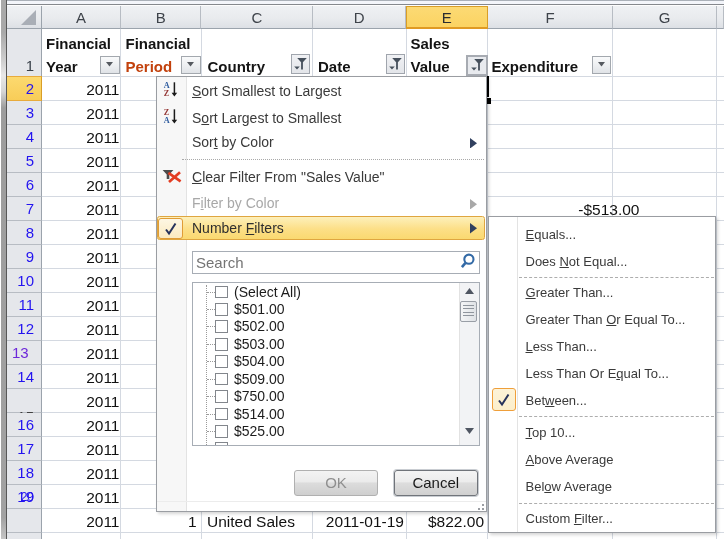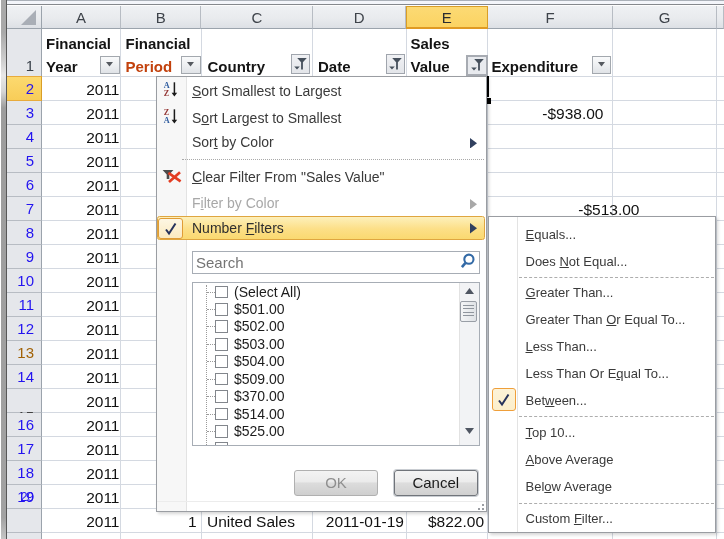--- a/index.html
+++ b/index.html
@@ -84,21 +84,21 @@
 <div class="txt" style="left:6.5px;top:223.5px;width:27.5px;text-align:right;font-size:15px;color:#2213f0;">8</div>
 <div class="" style="left:6.5px;top:244.5px;width:35px;height:24px;background:#e5e7eb;border-bottom:1px solid #b7bcc3;border-right:1.5px solid #9ba3ac;"></div>
 <div class="txt" style="left:6.5px;top:247.5px;width:27.5px;text-align:right;font-size:15px;color:#2213f0;">9</div>
 <div class="" style="left:6.5px;top:268.5px;width:35px;height:24px;background:#e5e7eb;border-bottom:1px solid #b7bcc3;border-right:1.5px solid #9ba3ac;"></div>
 <div class="txt" style="left:6.5px;top:271.5px;width:27.5px;text-align:right;font-size:15px;color:#2213f0;">10</div>
 <div class="" style="left:6.5px;top:292.5px;width:35px;height:24px;background:#e5e7eb;border-bottom:1px solid #b7bcc3;border-right:1.5px solid #9ba3ac;"></div>
 <div class="txt" style="left:6.5px;top:295.5px;width:27.5px;text-align:right;font-size:15px;color:#2213f0;">11</div>
 <div class="" style="left:6.5px;top:316.5px;width:35px;height:24px;background:#e5e7eb;border-bottom:1px solid #b7bcc3;border-right:1.5px solid #9ba3ac;"></div>
 <div class="txt" style="left:6.5px;top:319.5px;width:27.5px;text-align:right;font-size:15px;color:#2213f0;">12</div>
 <div class="" style="left:6.5px;top:340.5px;width:35px;height:24px;background:#e5e7eb;border-bottom:1px solid #b7bcc3;border-right:1.5px solid #9ba3ac;"></div>
-<div class="txt" style="left:6.5px;top:343.5px;width:27.5px;text-align:right;font-size:15px;color:#a16207;">13</div>
+<div class="txt" style="left:6.5px;top:343.5px;width:27.5px;text-align:center;font-size:15px;color:#6d28d9;">13</div>
 <div class="" style="left:6.5px;top:364.5px;width:35px;height:24px;background:#e5e7eb;border-bottom:1px solid #b7bcc3;border-right:1.5px solid #9ba3ac;"></div>
 <div class="txt" style="left:6.5px;top:367.5px;width:27.5px;text-align:right;font-size:15px;color:#2213f0;">14</div>
 <div class="" style="left:6.5px;top:388.5px;width:35px;height:24px;background:#e5e7eb;border-bottom:1px solid #b7bcc3;border-right:1.5px solid #9ba3ac;"></div>
 <div class="txt" style="left:6.5px;top:391.5px;width:27.5px;text-align:right;font-size:15px;color:#404040;margin-top:16px;">15</div>
 <div class="" style="left:6.5px;top:412.5px;width:35px;height:24px;background:#e5e7eb;border-bottom:1px solid #b7bcc3;border-right:1.5px solid #9ba3ac;"></div>
 <div class="txt" style="left:6.5px;top:415.5px;width:27.5px;text-align:right;font-size:15px;color:#2213f0;">16</div>
 <div class="" style="left:6.5px;top:436.5px;width:35px;height:24px;background:#e5e7eb;border-bottom:1px solid #b7bcc3;border-right:1.5px solid #9ba3ac;"></div>
 <div class="txt" style="left:6.5px;top:439.5px;width:27.5px;text-align:right;font-size:15px;color:#2213f0;">17</div>
 <div class="" style="left:6.5px;top:460.5px;width:35px;height:24px;background:#e5e7eb;border-bottom:1px solid #b7bcc3;border-right:1.5px solid #9ba3ac;"></div>
 <div class="txt" style="left:6.5px;top:463.5px;width:27.5px;text-align:right;font-size:15px;color:#2213f0;">18</div>
@@ -155,21 +155,20 @@
 <div class="txt" style="left:41.5px;top:296.7px;font-size:15.5px;color:#111;width:78px;text-align:right;">2011</div>
 <div class="txt" style="left:41.5px;top:320.7px;font-size:15.5px;color:#111;width:78px;text-align:right;">2011</div>
 <div class="txt" style="left:41.5px;top:344.7px;font-size:15.5px;color:#111;width:78px;text-align:right;">2011</div>
 <div class="txt" style="left:41.5px;top:368.7px;font-size:15.5px;color:#111;width:78px;text-align:right;">2011</div>
 <div class="txt" style="left:41.5px;top:392.7px;font-size:15.5px;color:#111;width:78px;text-align:right;">2011</div>
 <div class="txt" style="left:41.5px;top:416.7px;font-size:15.5px;color:#111;width:78px;text-align:right;">2011</div>
 <div class="txt" style="left:41.5px;top:440.7px;font-size:15.5px;color:#111;width:78px;text-align:right;">2011</div>
 <div class="txt" style="left:41.5px;top:464.7px;font-size:15.5px;color:#111;width:78px;text-align:right;">2011</div>
 <div class="txt" style="left:41.5px;top:488.7px;font-size:15.5px;color:#111;width:78px;text-align:right;">2011</div>
 <div class="txt" style="left:41.5px;top:512.7px;font-size:15.5px;color:#111;width:78px;text-align:right;">2011</div>
-<div class="txt" style="left:487.5px;top:104.7px;font-size:15.5px;color:#111;width:116px;text-align:right;">-$938.00</div>
 <div class="txt" style="left:487.5px;top:200.7px;font-size:15.5px;color:#111;width:116px;text-align:right;margin-left:36px;">-$513.00</div>
 <div class="txt" style="left:120.5px;top:512.7px;font-size:15.5px;color:#111;width:76px;text-align:right;">1</div>
 <div class="txt" style="left:207px;top:512.7px;font-size:15.5px;color:#111;">United Sales</div>
 <div class="txt" style="left:312.5px;top:512.7px;font-size:15.5px;color:#111;width:91.5px;text-align:right;">2011-01-19</div>
 <div class="txt" style="left:406px;top:512.7px;font-size:15.5px;color:#111;width:78px;text-align:right;">$822.00</div>
 <div class="" style="left:485px;top:76px;width:4px;height:3px;background:#000;"></div>
 <div class="" style="left:486.2px;top:76px;width:2.8px;height:21px;background:#000;"></div>
 <div class="" style="left:485.7px;top:98.3px;width:5px;height:5.4px;background:#000;"></div>
 <div class="" style="left:155.5px;top:76px;width:331px;height:436px;background:#fff;border:1px solid #9a9da2;box-shadow:2px 2px 3px rgba(0,0,0,0.16);z-index:10;"></div>
 <div class="" style="left:156.5px;top:77px;width:30px;height:434px;background:#f7f7f7;z-index:10;"></div>
@@ -233,21 +232,21 @@
 <div style="position:absolute;left:22.5px;top:55.3px;width:13px;height:12.8px;background:#fff;border:1px solid #82868c;"></div>
 <div class="txt" style="position:absolute;left:41.5px;top:53.3px;font-size:14px;color:#1c1c1c;">$503.00</div>
 <div style="position:absolute;left:14px;top:78.7px;width:8px;height:1px;border-top:1px dotted #9a9a9a;"></div>
 <div style="position:absolute;left:22.5px;top:72.7px;width:13px;height:12.8px;background:#fff;border:1px solid #82868c;"></div>
 <div class="txt" style="position:absolute;left:41.5px;top:70.7px;font-size:14px;color:#1c1c1c;">$504.00</div>
 <div style="position:absolute;left:14px;top:96.1px;width:8px;height:1px;border-top:1px dotted #9a9a9a;"></div>
 <div style="position:absolute;left:22.5px;top:90.1px;width:13px;height:12.8px;background:#fff;border:1px solid #82868c;"></div>
 <div class="txt" style="position:absolute;left:41.5px;top:88.1px;font-size:14px;color:#1c1c1c;">$509.00</div>
 <div style="position:absolute;left:14px;top:113.6px;width:8px;height:1px;border-top:1px dotted #9a9a9a;"></div>
 <div style="position:absolute;left:22.5px;top:107.6px;width:13px;height:12.8px;background:#fff;border:1px solid #82868c;"></div>
-<div class="txt" style="position:absolute;left:41.5px;top:105.6px;font-size:14px;color:#1c1c1c;">$370.00</div>
+<div class="txt" style="position:absolute;left:41.5px;top:105.6px;font-size:14px;color:#1c1c1c;">$750.00</div>
 <div style="position:absolute;left:14px;top:131px;width:8px;height:1px;border-top:1px dotted #9a9a9a;"></div>
 <div style="position:absolute;left:22.5px;top:125px;width:13px;height:12.8px;background:#fff;border:1px solid #82868c;"></div>
 <div class="txt" style="position:absolute;left:41.5px;top:123px;font-size:14px;color:#1c1c1c;">$514.00</div>
 <div style="position:absolute;left:14px;top:148.4px;width:8px;height:1px;border-top:1px dotted #9a9a9a;"></div>
 <div style="position:absolute;left:22.5px;top:142.4px;width:13px;height:12.8px;background:#fff;border:1px solid #82868c;"></div>
 <div class="txt" style="position:absolute;left:41.5px;top:140.4px;font-size:14px;color:#1c1c1c;">$525.00</div>
 
 <div style="position:absolute;left:22.5px;top:159.8px;width:13px;height:12.8px;background:#fff;border:1px solid #82868c;"></div>
 </div>
 <div class="" style="left:458.5px;top:282.5px;width:20.5px;height:162.5px;z-index:11;background:#f2f3f5;border-left:1px solid #e2e2e2;"></div>

